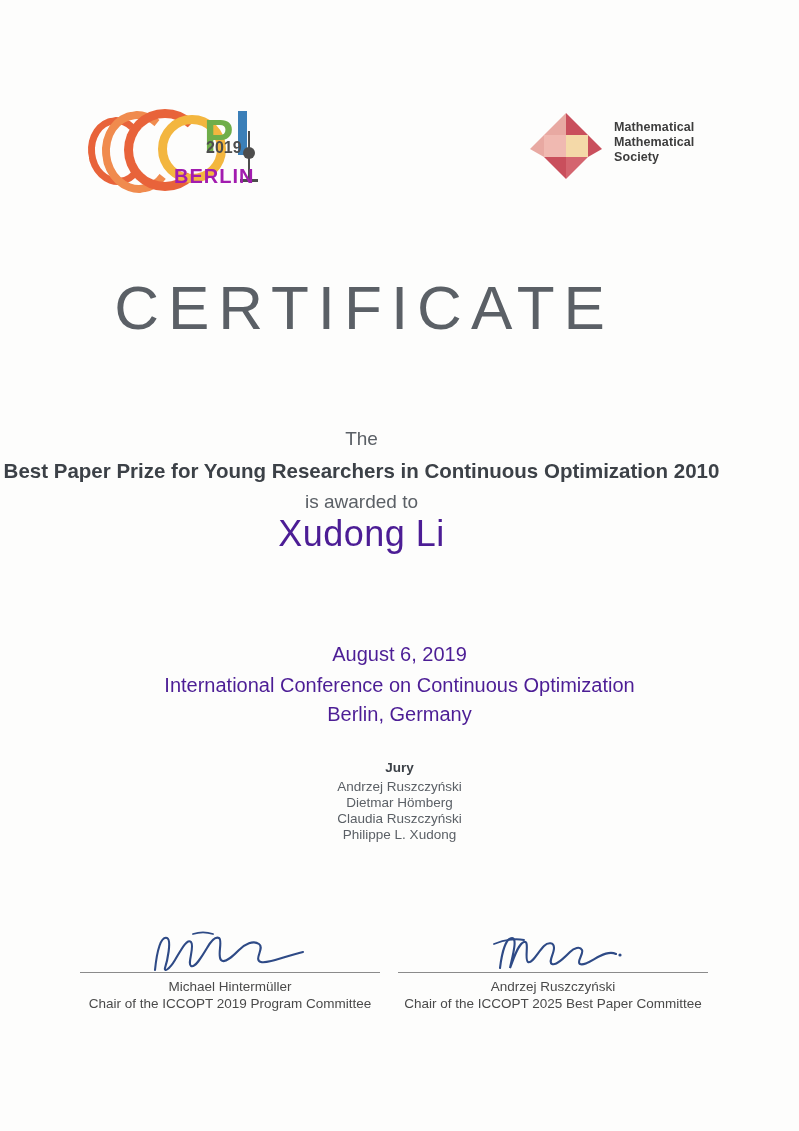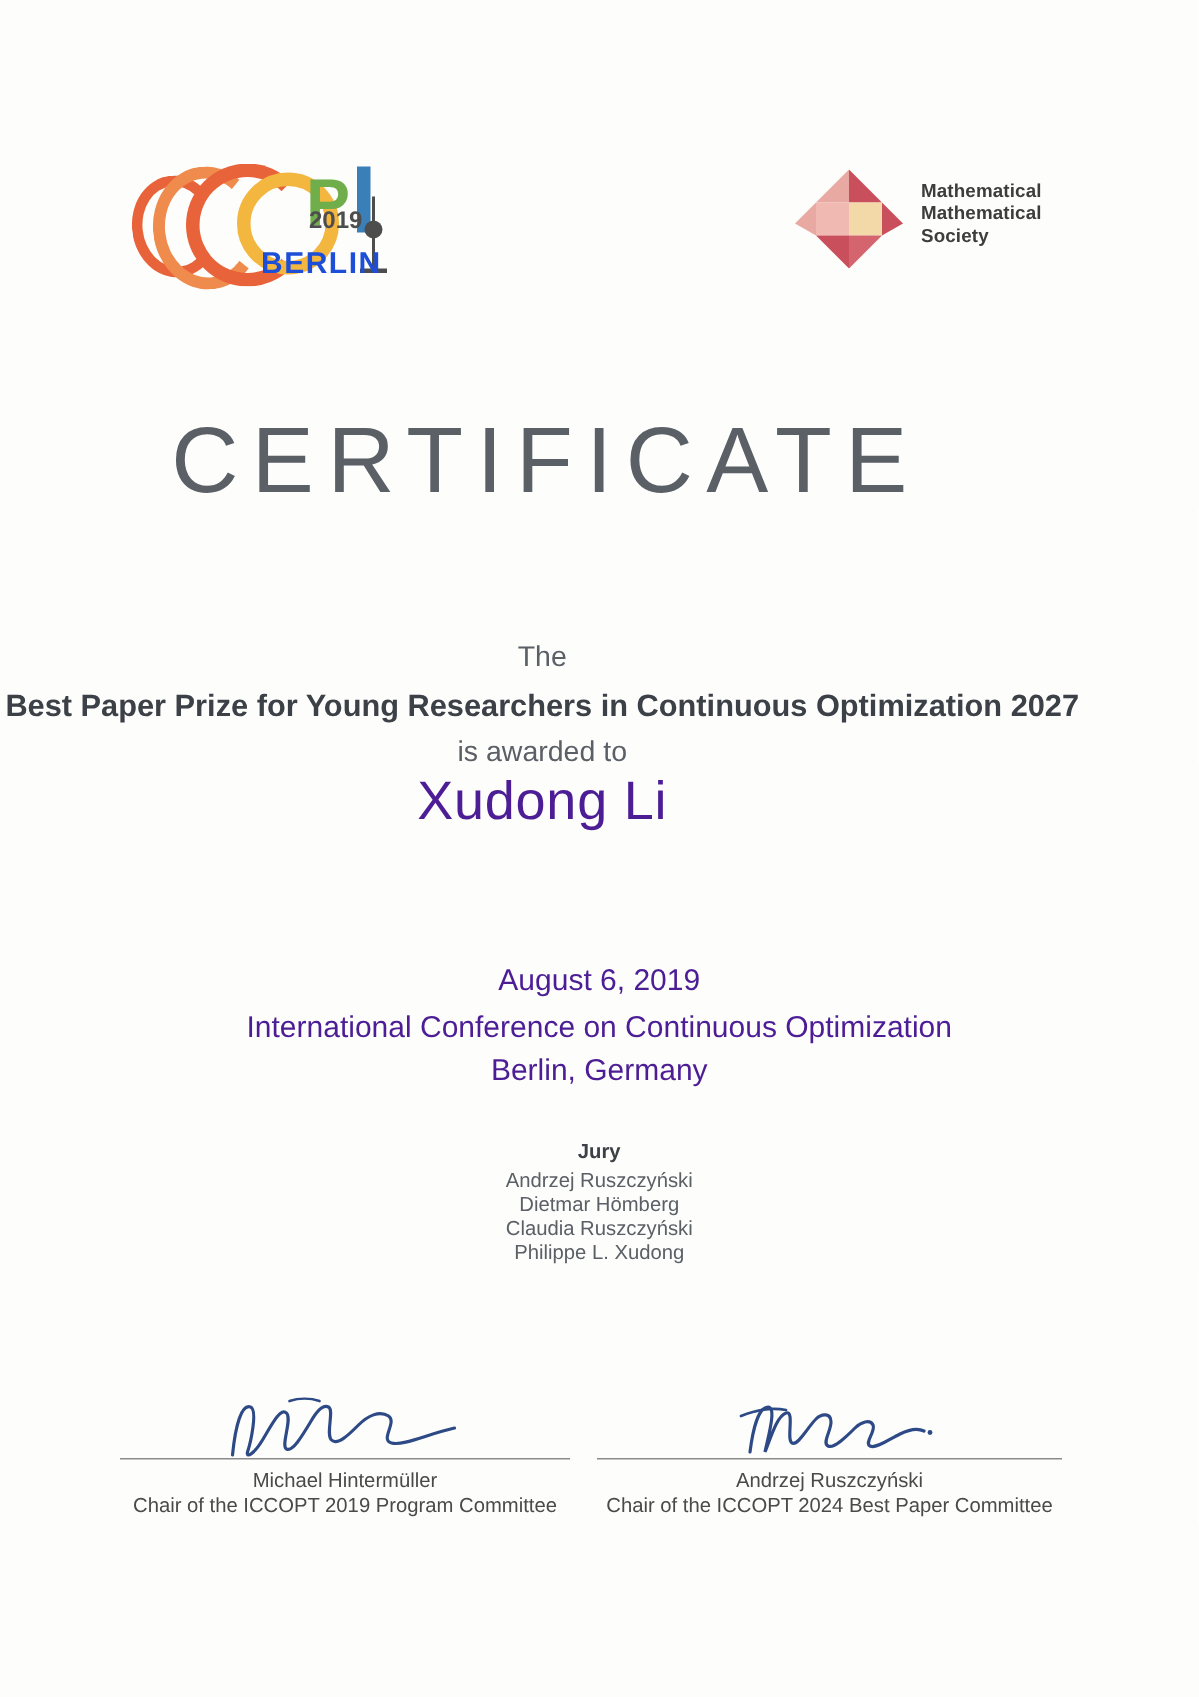--- a/index.html
+++ b/index.html
@@ -96,21 +96,21 @@
     font-size: 16px;
     font-weight: bold;
     color: #4d4d4d;
     letter-spacing: 0px;
   }
   .berlin-word {
     position: absolute;
     left: 86px; top: 62px;
     font-size: 20px;
     font-weight: bold;
-    color: #1d4ed8;
+    color: #a21caf;
     letter-spacing: 1px;
   }
   .tower {
     position: absolute;
     left: 160px;
     top: 28px;
     width: 2px;
     height: 50px;
     background: #4d4d4d;
   }
@@ -317,21 +317,21 @@
         <div>Mathematical</div>
         <div>Society</div>
       </div>
     </div>
   </div>
 
   <div class="cert-title">CERTIFICATE</div>
 
   <div class="body-block">
     <div class="line-the">The</div>
-    <div class="line-prize">Best Paper Prize for Young Researchers in Continuous Optimization 2027</div>
+    <div class="line-prize">Best Paper Prize for Young Researchers in Continuous Optimization 2010</div>
     <div class="line-awarded">is awarded to</div>
     <div class="recipient">Xudong Li</div>
   </div>
 
   <div class="event">
     <div class="event-date">August 6, 2019</div>
     <div class="event-name">International Conference on Continuous Optimization</div>
     <div class="event-place">Berlin, Germany</div>
   </div>
 
@@ -360,18 +360,18 @@
     <div class="sig-block sig-right">
       <div class="sig-mark">
         <svg width="190" height="44" viewBox="0 0 190 44">
           <path d="M42,38 C44,22 48,8 54,8 C60,8 54,28 52,38 C56,28 60,14 66,12 C72,10 66,30 70,32 C74,34 80,22 86,16 C90,12 96,12 96,18 C96,24 90,32 94,34 C98,36 106,28 112,22 C116,18 122,16 124,20 C126,24 118,32 122,34 C126,36 134,30 142,26 C148,23 154,22 158,24" fill="none" stroke="#2e4a86" stroke-width="2.1" stroke-linecap="round"></path>
           <path d="M36,14 C46,10 56,8 66,10" fill="none" stroke="#2e4a86" stroke-width="1.8" stroke-linecap="round"></path>
           <circle cx="162" cy="25" r="1.6" fill="#2e4a86"></circle>
         </svg>
       </div>
       <div class="sig-rule"></div>
       <div class="sig-name">Andrzej Ruszczyński</div>
-      <div class="sig-role">Chair of the ICCOPT 2024 Best Paper Committee</div>
+      <div class="sig-role">Chair of the ICCOPT 2025 Best Paper Committee</div>
     </div>
 
   </div>
 
 </div>
 
 </body></html>

